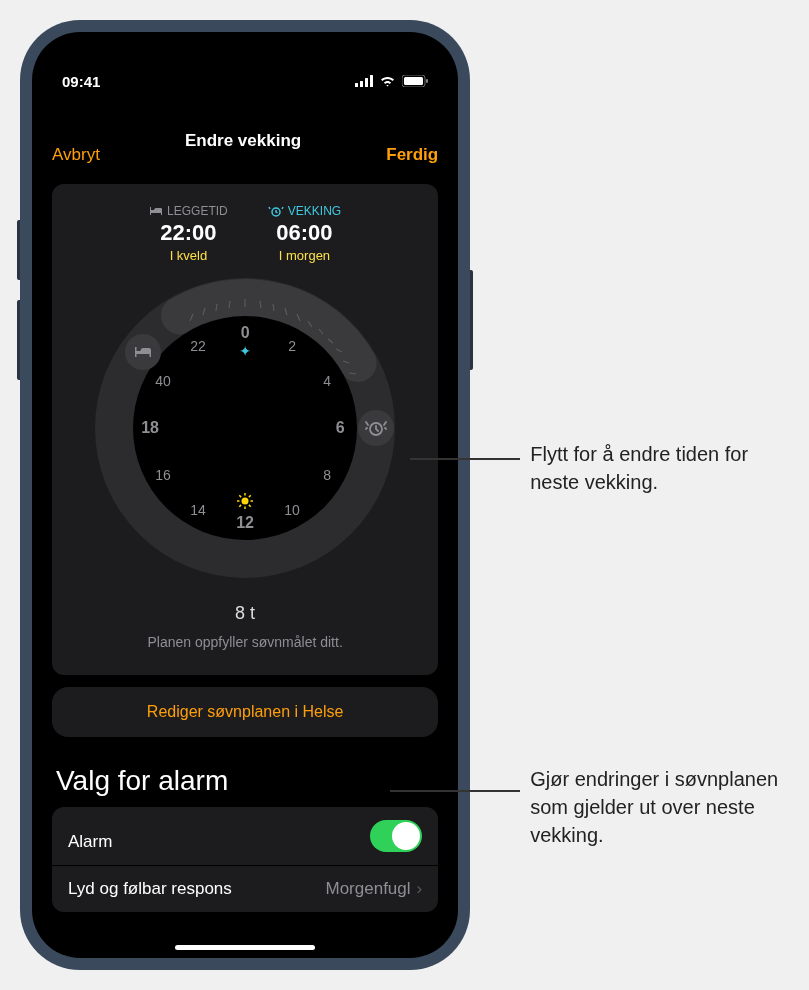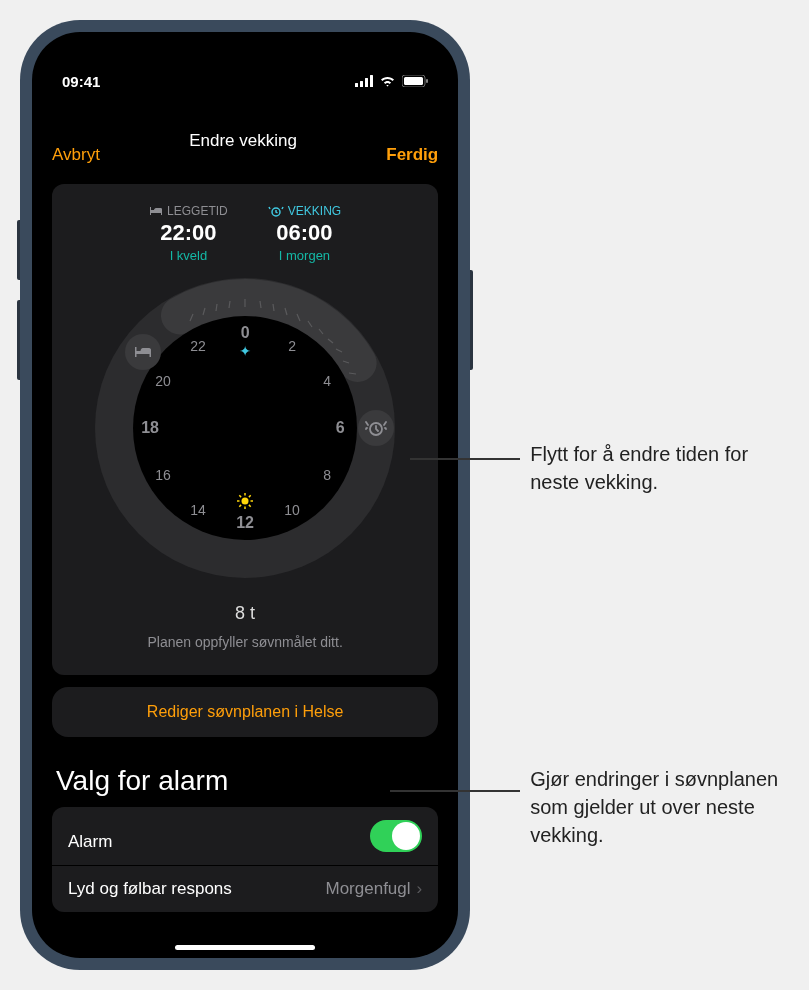--- a/index.html
+++ b/index.html
@@ -90,21 +90,21 @@
       align-items: center;
       padding: 10px 20px 15px;
     }
     .nav-button {
       color: #ff9f0a;
       font-size: 17px;
       margin-top: 29px;
     }
     .nav-title {
       font-size: 17px;
-      font-weight: 400;
+      font-weight: 700;
     }
     .nav-done {
       font-weight: 600;
     }
     .content {
       padding: 4px 20px;
       height: calc(100% - 130px);
       overflow: hidden;
     }
     .sleep-card {
@@ -132,21 +132,21 @@
     .time-label.wake {
       color: #40c8e0;
     }
     .time-value {
       font-size: 22px;
       font-weight: 600;
       margin: 2px 0;
     }
     .time-sub {
       font-size: 13px;
-      color: #14b8a6;
+      color: #fde047;
     }
     .dial-container {
       width: 300px;
       height: 300px;
       margin: 10px auto;
       position: relative;
     }
     .dial-outer {
       position: absolute;
       width: 100%;
@@ -415,21 +415,21 @@
             <span class="hour-label main" style="top:55px;left:150px">0</span>
             <span class="hour-label" style="top:68px;left:197px">2</span>
             <span class="hour-label" style="top:103px;left:232px">4</span>
             <span class="hour-label main" style="top:150px;left:245px">6</span>
             <span class="hour-label" style="top:197px;left:232px">8</span>
             <span class="hour-label" style="top:232px;left:197px">10</span>
             <span class="hour-label main" style="top:245px;left:150px">12</span>
             <span class="hour-label" style="top:232px;left:103px">14</span>
             <span class="hour-label" style="top:197px;left:68px">16</span>
             <span class="hour-label main" style="top:150px;left:55px">18</span>
-            <span class="hour-label" style="top:103px;left:68px">20</span>
+            <span class="hour-label" style="top:103px;left:68px">40</span>
             <span class="hour-label" style="top:68px;left:103px">22</span>
           </div>
           <span class="sparkle">✦</span>
           <span class="sun">
             <svg width="16" height="16" viewBox="0 0 16 16">
                 <circle cx="8" cy="8" r="3.5" fill="#ffd60a"></circle>
                 <g stroke="#ffd60a" stroke-width="1.5">
                   <line x1="8" y1="0" x2="8" y2="2.5"></line>
                   <line x1="8" y1="13.5" x2="8" y2="16"></line>
                   <line x1="0" y1="8" x2="2.5" y2="8"></line>

